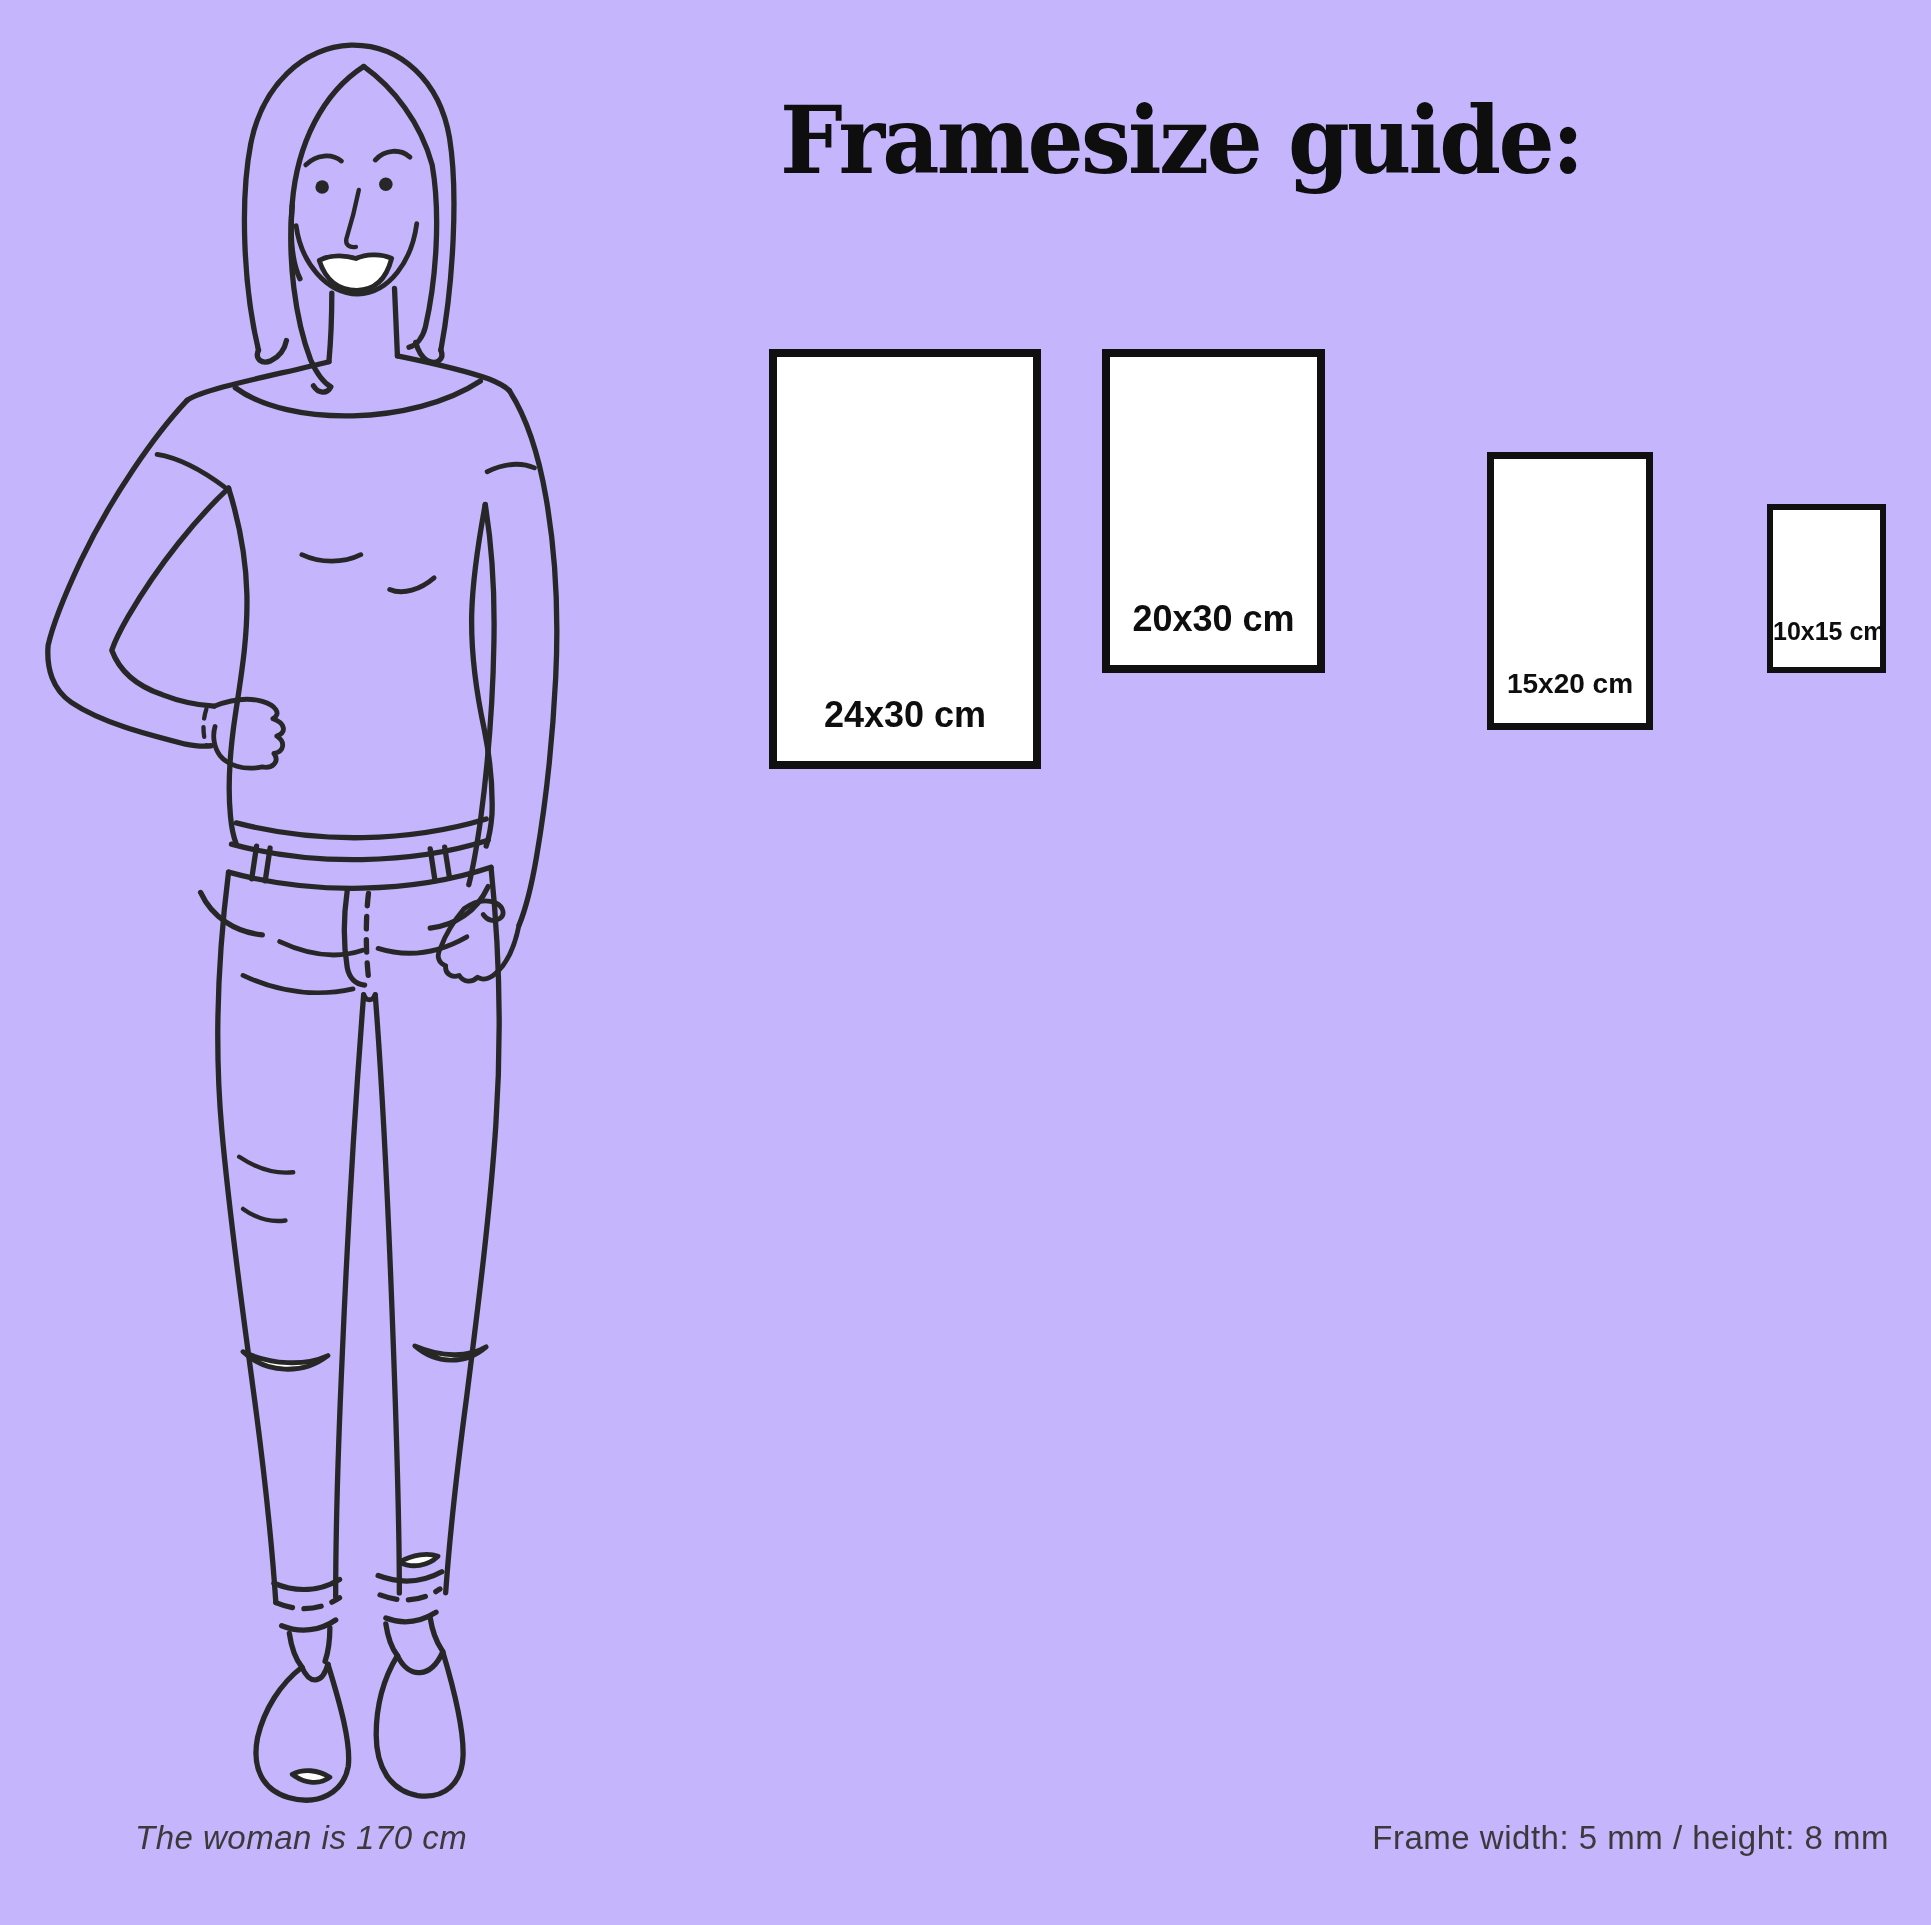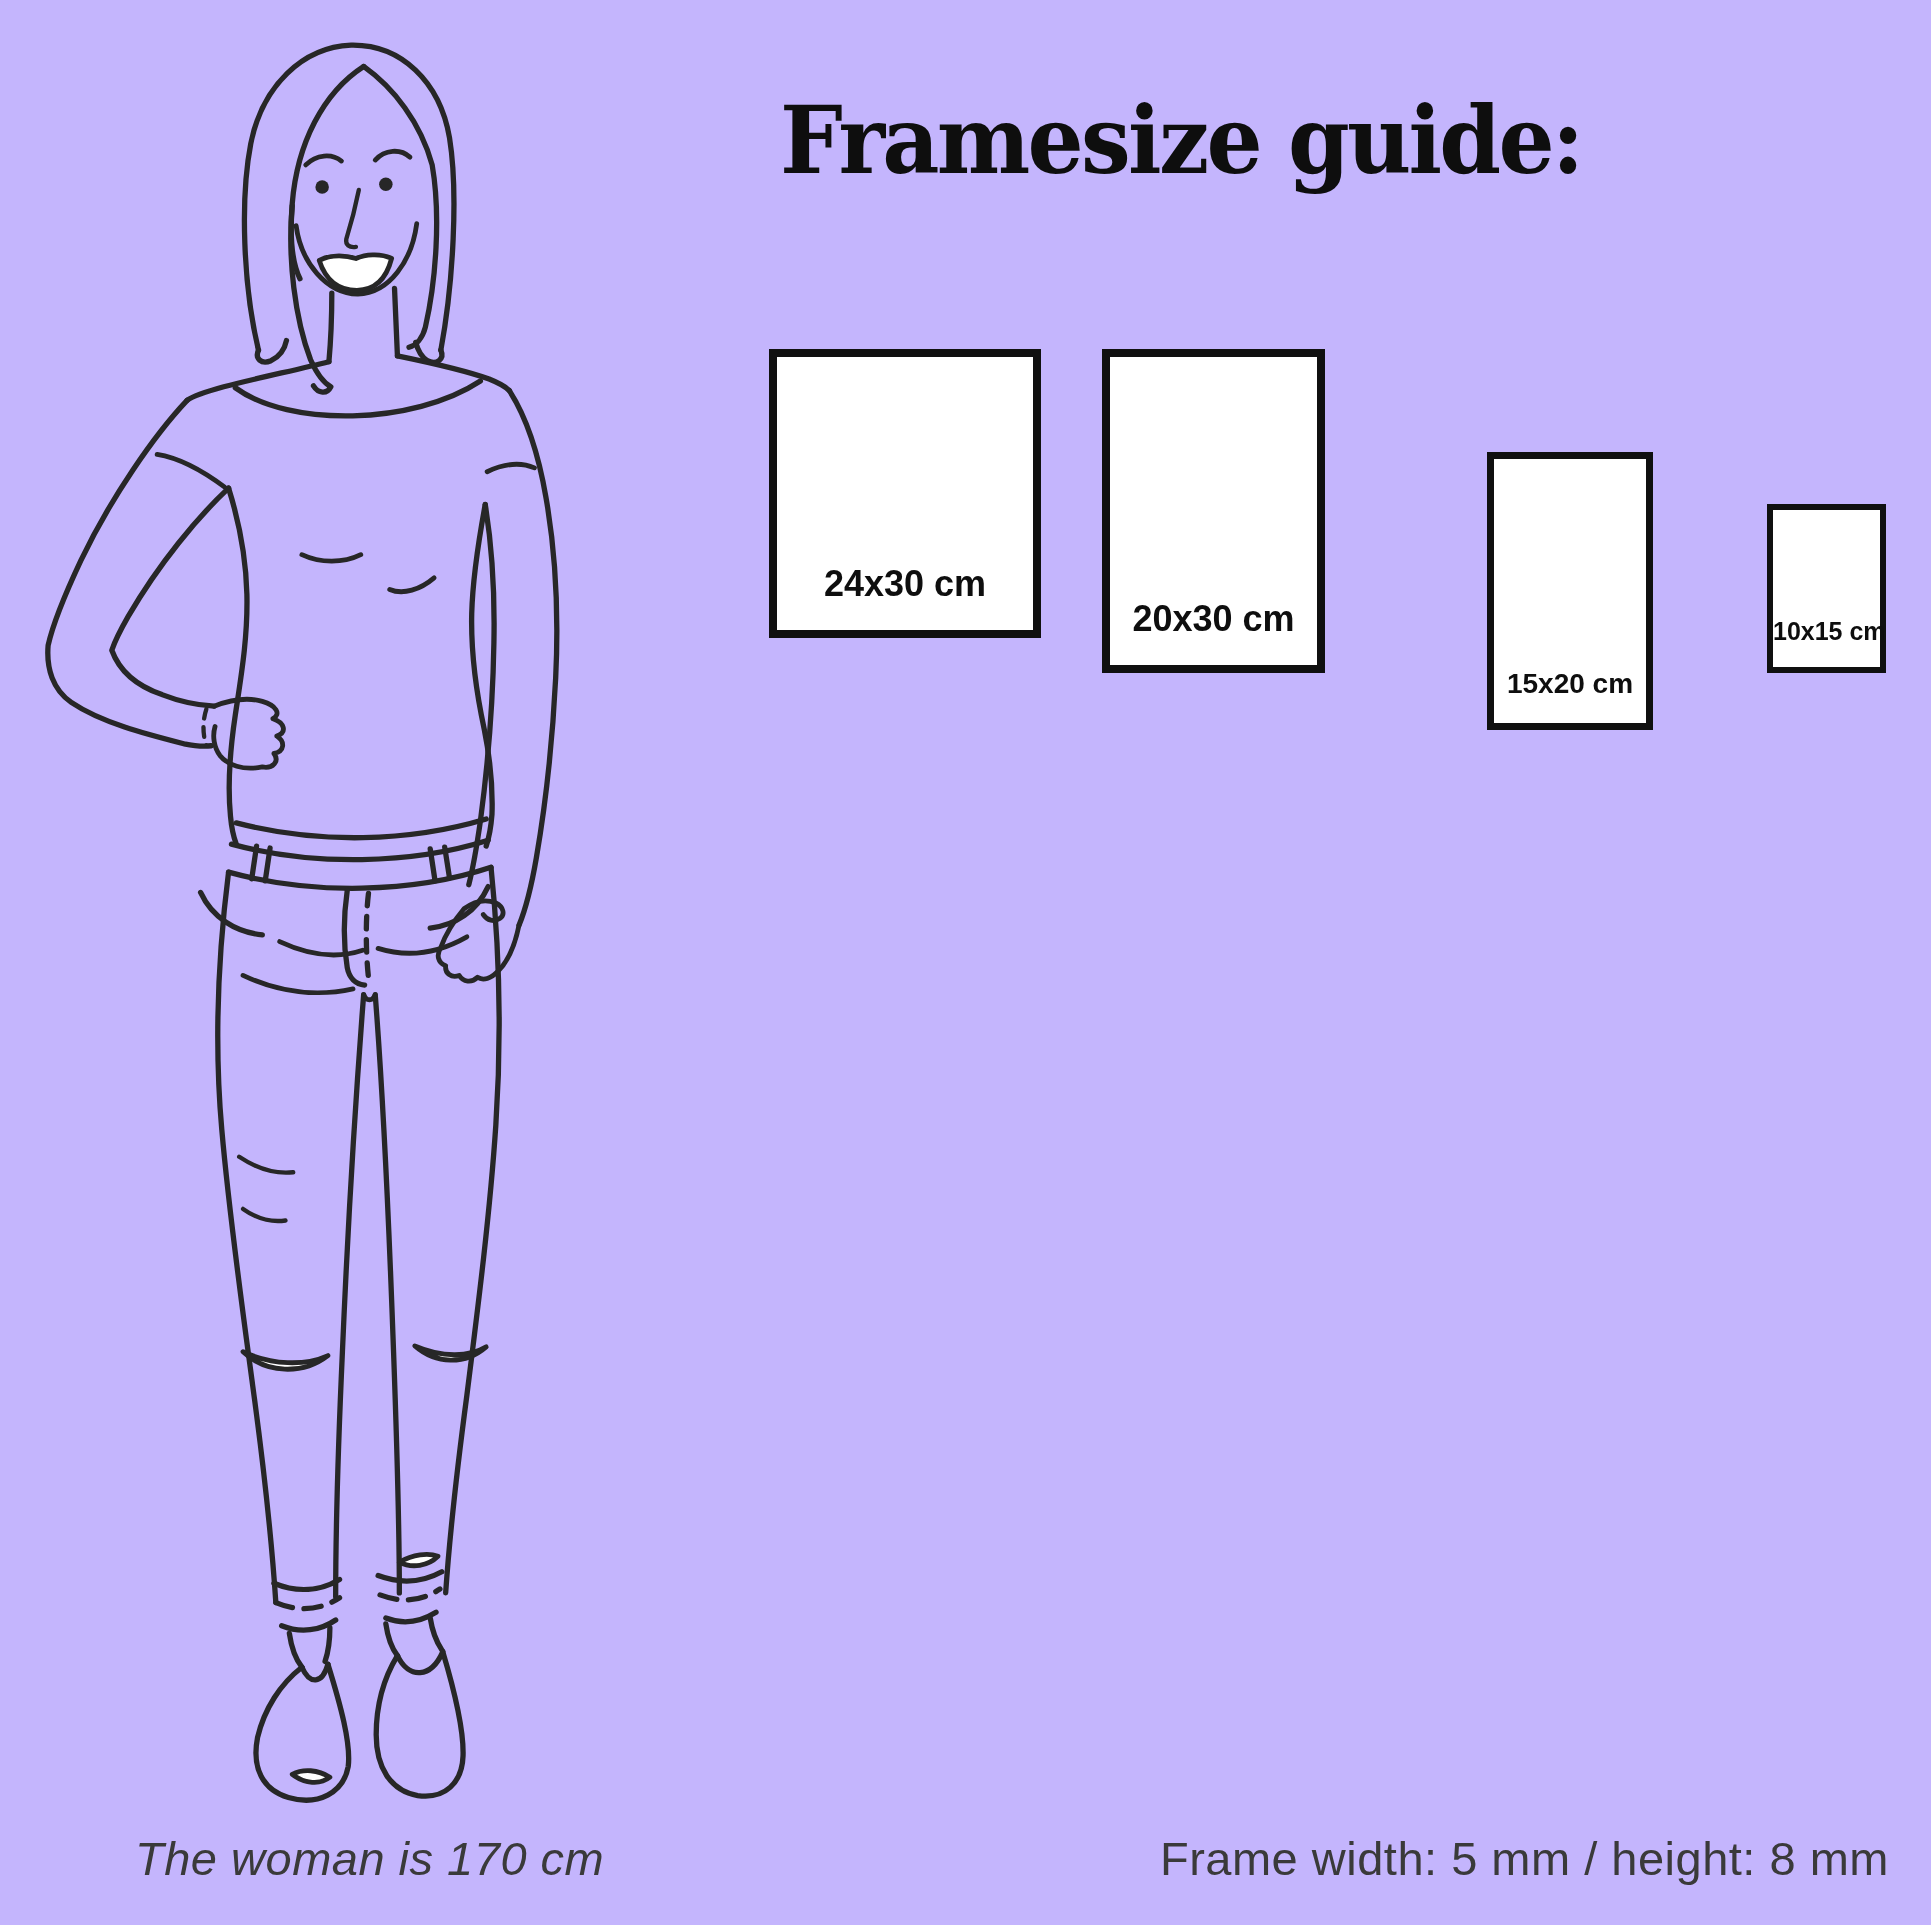--- a/index.html
+++ b/index.html
@@ -32,21 +32,21 @@
   }
 
   
   .frame {
     position: absolute;
     box-sizing: border-box;
     border-style: solid;
     border-color: #101010;
     background: #ffffff;
   }
-  .frame-1 { left: 769px;  top: 349px; width: 272px; height: 289px; border-width: 8.7px; }
+  .frame-1 { left: 769px;  top: 349px; width: 272px; height: 420px; border-width: 8.7px; }
   .frame-2 { left: 1102px; top: 349px; width: 223px; height: 324px; border-width: 8.7px; }
   .frame-3 { left: 1487px; top: 452px; width: 166px; height: 278px; border-width: 7.7px; }
   .frame-4 { left: 1767px; top: 504px; width: 119px; height: 169px; border-width: 6.8px; }
 
   .frame-label {
     position: absolute;
     left: 0;
     right: 0;
     bottom: 25px;
     text-align: center;
@@ -56,25 +56,24 @@
   }
   .frame-1 .frame-label { font-size: 36px; }
   .frame-2 .frame-label { font-size: 36px; }
   .frame-3 .frame-label { font-size: 28px; bottom: 23px; }
   .frame-4 .frame-label { font-size: 25px; bottom: 21px; }
 
   
   .caption {
     position: absolute;
     top: 1819px;
-    font-size: 47px;
+    font-size: 33px;
     color: #3a3a3a;
     letter-spacing: 0.5px;
     white-space: nowrap;
-    margin-top: 12px;
   }
   .caption-left {
     left: 135px;
     font-style: italic;
   }
   .caption-right {
     right: 42px;
   }
 
   

